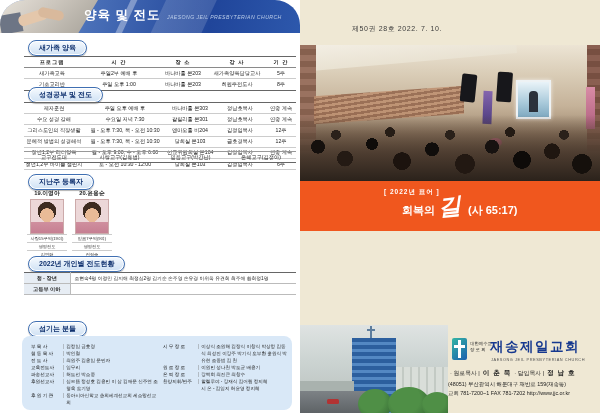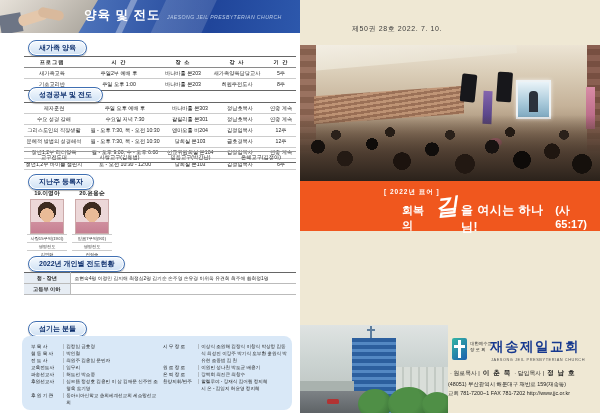--- a/index.html
+++ b/index.html
@@ -1,20 +1,20 @@
 <!DOCTYPE html>
 <html><head>
 <meta charset="utf-8">
 <style>
   html,body{margin:0;padding:0;background:#888;}
   *{box-sizing:border-box;}
   .sheet{position:relative;width:600px;height:413px;overflow:hidden;
          font-family:"Liberation Sans",sans-serif;background:#fff;}
   .page{position:absolute;top:0;height:413px;width:300px;overflow:hidden;}
-  .page-left{left:0;background:#ffffff;}
+  .page-left{left:0;background:#ffffff;border-radius:25px;}
   .page-right{left:300px;background:#efe8d4;}
 
   
   .lp-header{position:absolute;left:0;top:0;width:300px;height:33px;
     background:
       linear-gradient(115deg, rgba(255,255,255,0) 118px, rgba(255,255,255,.35) 119px, rgba(255,255,255,.35) 124px, rgba(255,255,255,0) 125px),
       linear-gradient(115deg, rgba(255,255,255,0) 150px, rgba(255,255,255,.14) 151px, rgba(255,255,255,.14) 196px, rgba(255,255,255,0) 197px),
       linear-gradient(100deg,#8fa9d6 0%,#4a70b8 30%,#20459a 70%,#2d58ac 100%);}
   .hands-photo{position:absolute;left:0;top:0;width:98px;height:33px;
     clip-path:polygon(0 0,100% 0,80% 100%,0 100%);
@@ -398,21 +398,20 @@
       <div class="ph-banner bn2"></div>
       <div class="ph-flower"></div>
       <div class="ph-crowd"></div>
     </div>
 
     <div class="slogan-banner">
       <div class="sb-tag">[ 2022년 표어 ]</div>
       <div class="sb-line">
         <span class="sb-pre">회복의</span>
         <span class="sb-hi">길</span>
-        <span class="sb-post">을 여시는 하나님!</span>
         <span class="sb-verse">(사 65:17)</span>
       </div>
     </div>
 
 
     <div class="bphoto">
       <div class="bp-cross-v"></div>
       <div class="bp-cross-h"></div>
       <div class="bp-tower"></div>
       <div class="bp-annex"></div>

